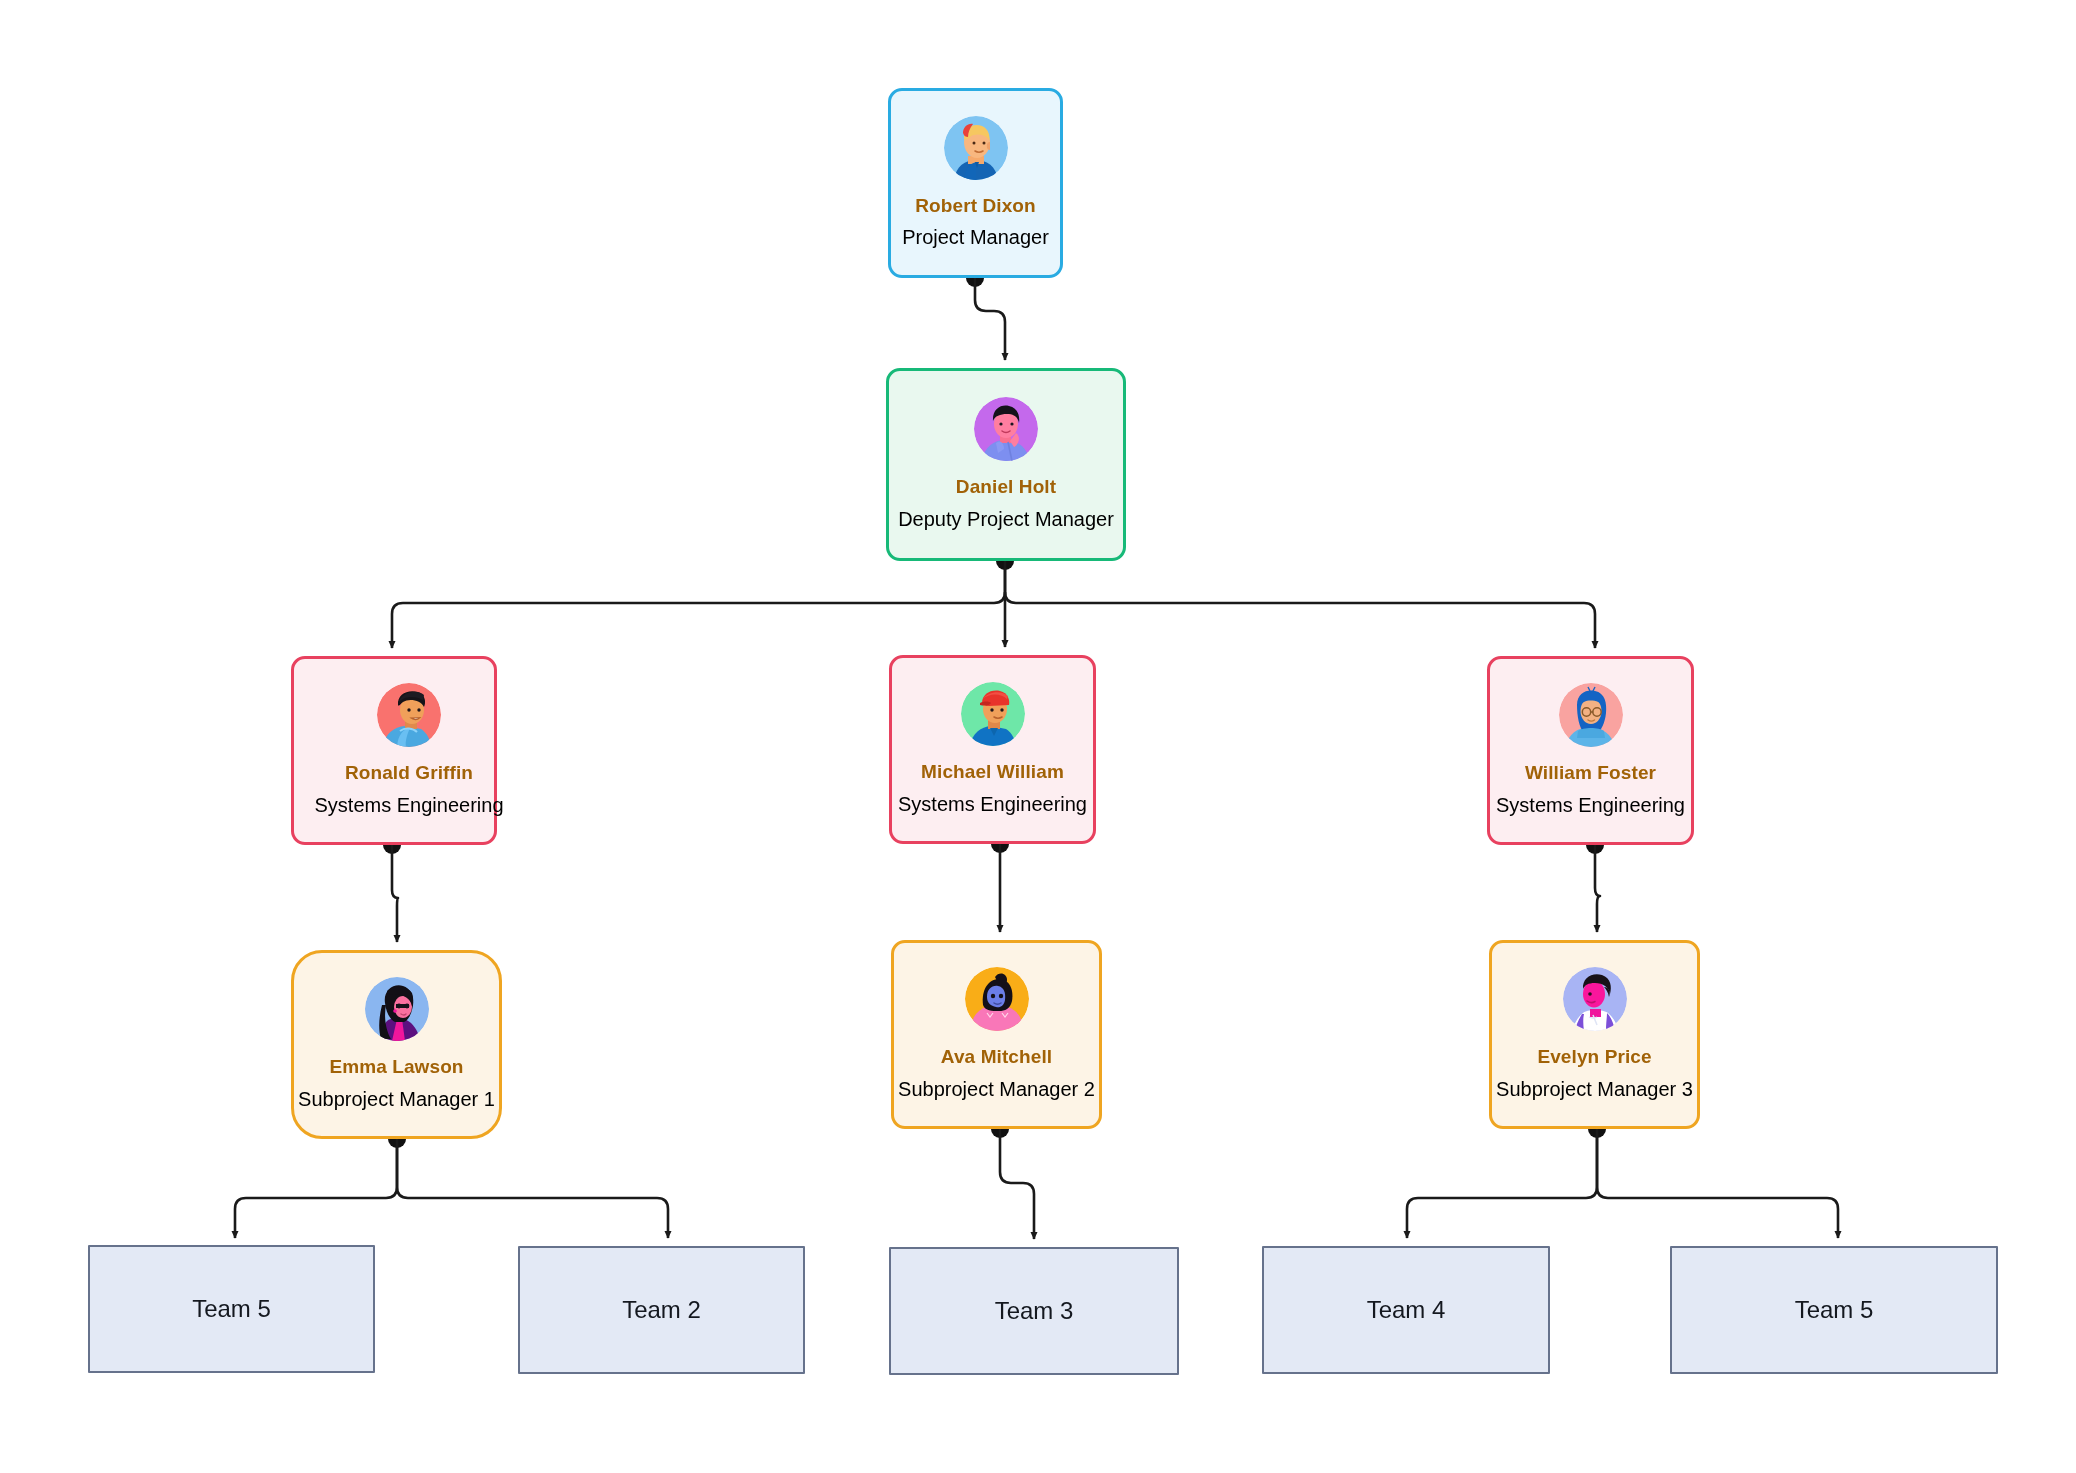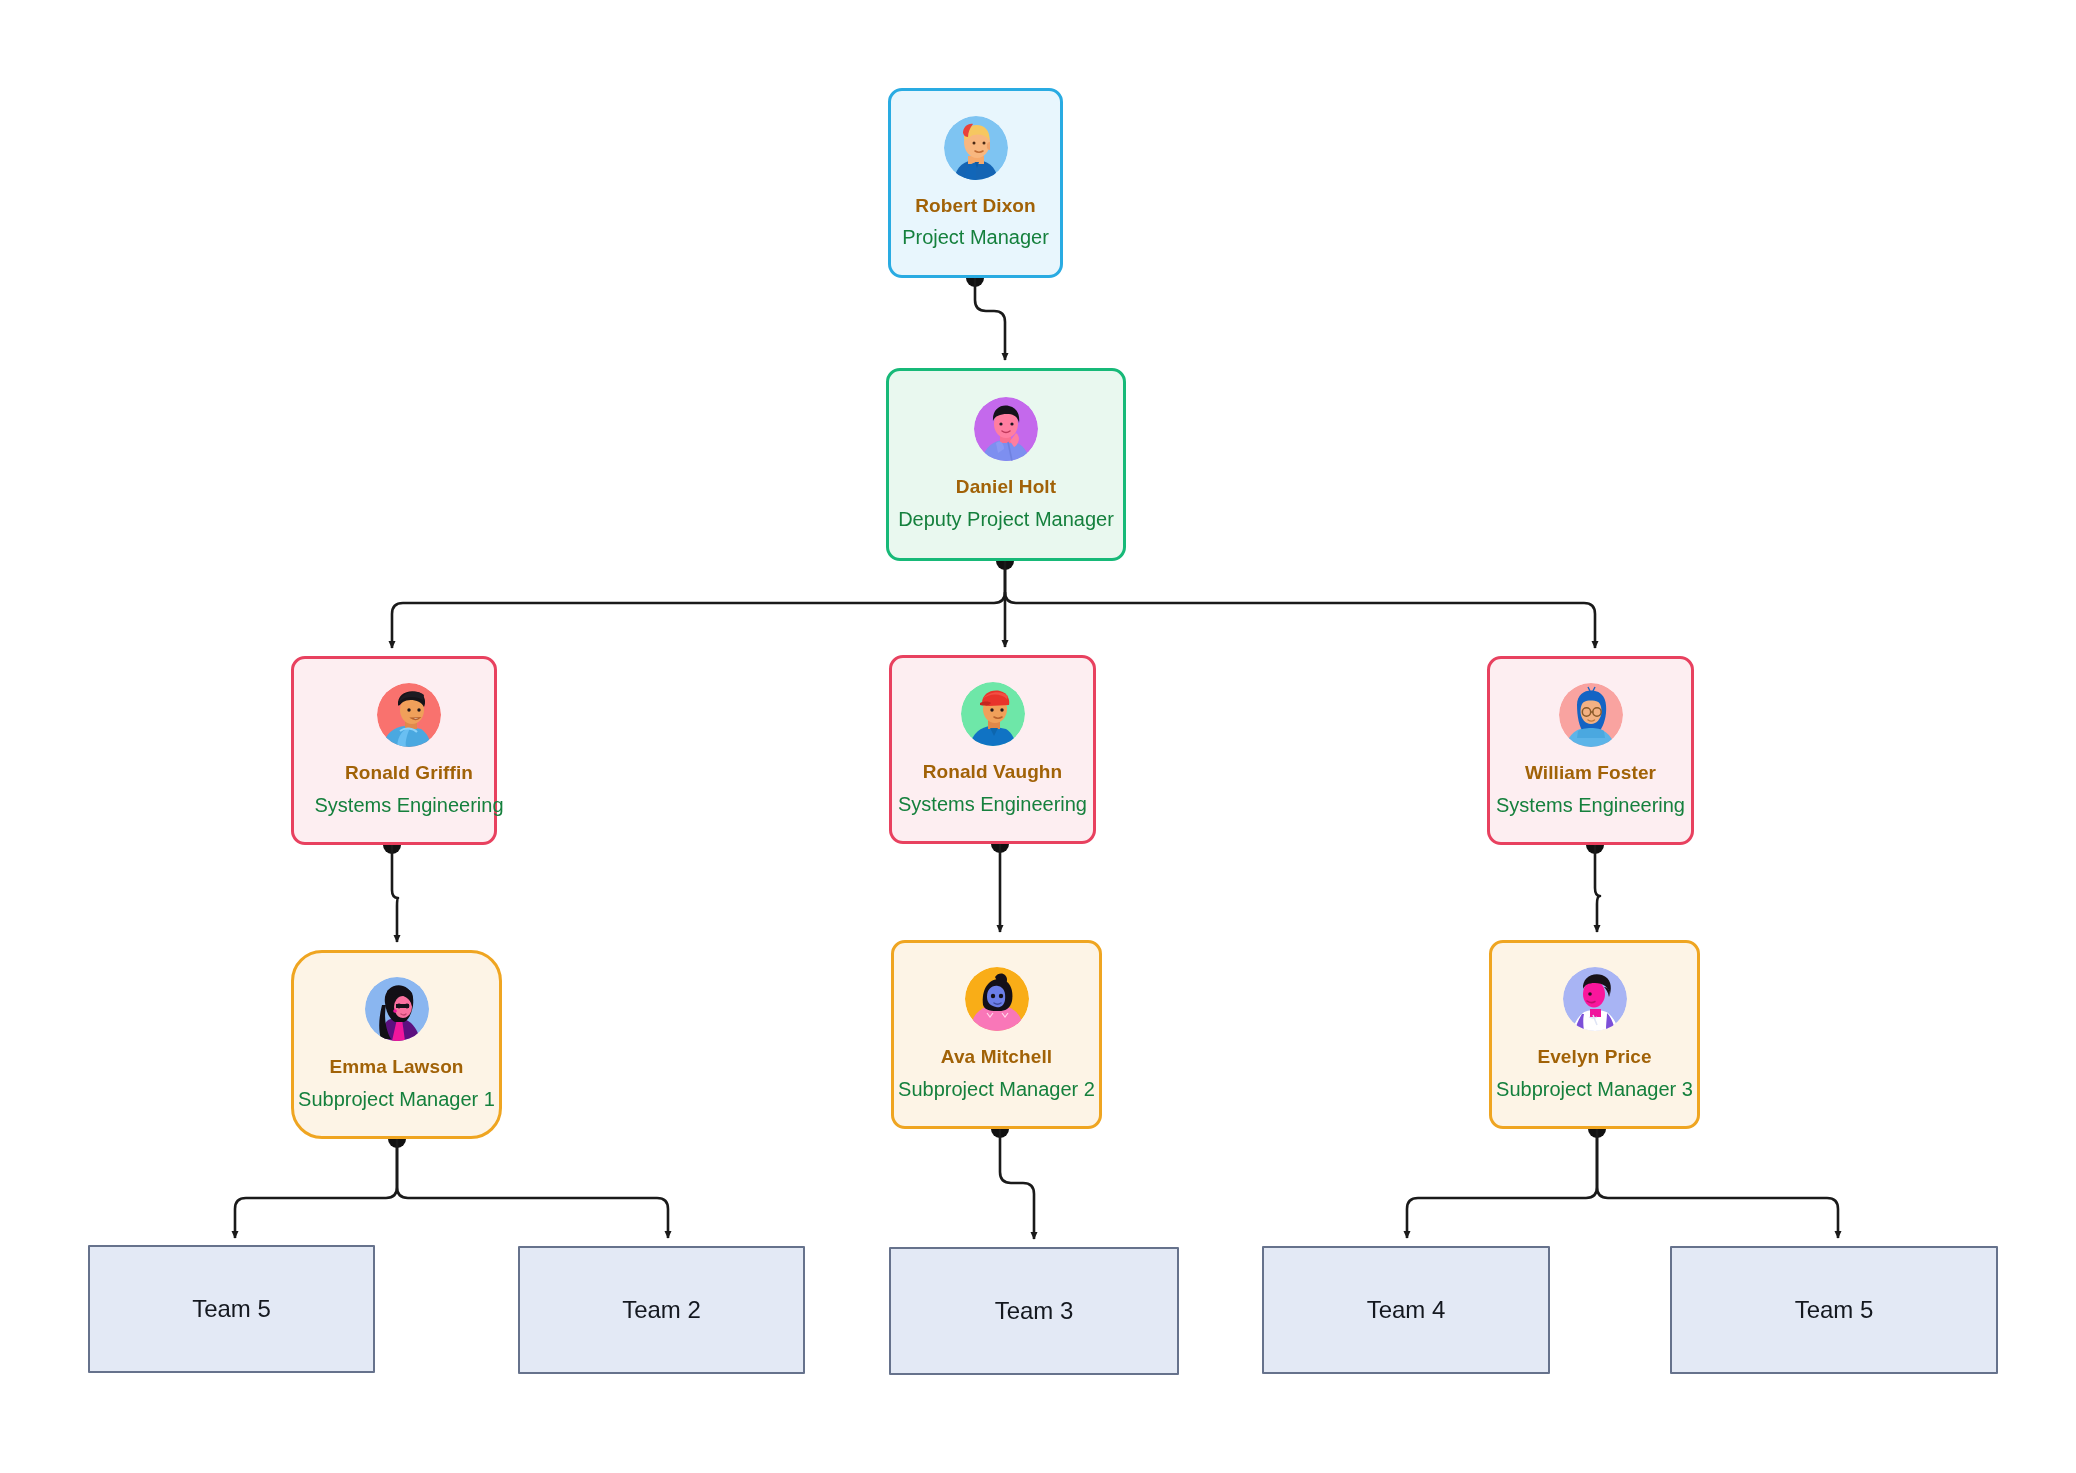--- a/index.html
+++ b/index.html
@@ -56,21 +56,21 @@
   .person-name {
     font-size: 19px;
     font-weight: bold;
     color: #a16207;
     line-height: 1.25;
     letter-spacing: .1px;
   }
   .person-role {
     font-size: 20px;
     font-weight: normal;
-    color: #15803d;
+    color: #000000;
     line-height: 1.3;
     margin-top: 7px;
     white-space: nowrap;
     text-align: right;
   }
 
   
   .team-node {
     position: absolute;
     box-sizing: border-box;
@@ -201,21 +201,21 @@
         <ellipse cx="34" cy="27" rx="12" ry="14" fill="#f0a05a"></ellipse>
         <path d="M21,21 C21,12 30,7 39,9 C47,11 49,18 48,23 L28,24 C24,24 22,22 21,21 z" fill="#e8332b"></path>
         <path d="M19,21 C23,19 28,19 30,21 C28,24 23,24 19,23 z" fill="#c4261f"></path>
         <path d="M22,17 C28,11 40,11 46,17 L47,14 C41,8 27,9 22,17 z" fill="#f24f44"></path>
         <circle cx="31" cy="28" r="1.7" fill="#23171b"></circle>
         <circle cx="41" cy="28" r="1.7" fill="#23171b"></circle>
         <path d="M33,35 q4,2.6 8,0" stroke="#b8622d" stroke-width="1.5" fill="none" stroke-linecap="round"></path>
         <path d="M29,46 L33,54 L37,46 z" fill="#0c66ae"></path>
       </svg>
     </span>
-    <div class="person-name">Ronald Vaughn</div>
+    <div class="person-name">Michael William</div>
     <div class="person-role">Systems Engineering</div>
   </div>
 
   <div class="person-node" id="node-william" style="left: 1487px; top: 656px; width: 207px; height: 189px; background: rgb(253, 238, 241); border-color: rgb(232, 65, 95);">
     <span class="avatar">
       <svg viewBox="0 0 64 64" width="64" height="64">
         <circle cx="32" cy="32" r="32" fill="#f9a3a0"></circle>
         <path d="M7,64 C9,51 18,45 30,44 C43,44 53,51 56,64 Z" fill="#5cb4e8"></path>
         <path d="M26,38 h12 v8 h-12 z" fill="#e8a070"></path>
         <path d="M18,22 C18,10 28,6 36,8 C46,10 48,20 47,30 C46,40 42,48 38,50 L25,50 C20,44 18,33 18,22 z" fill="#1464c4"></path>

